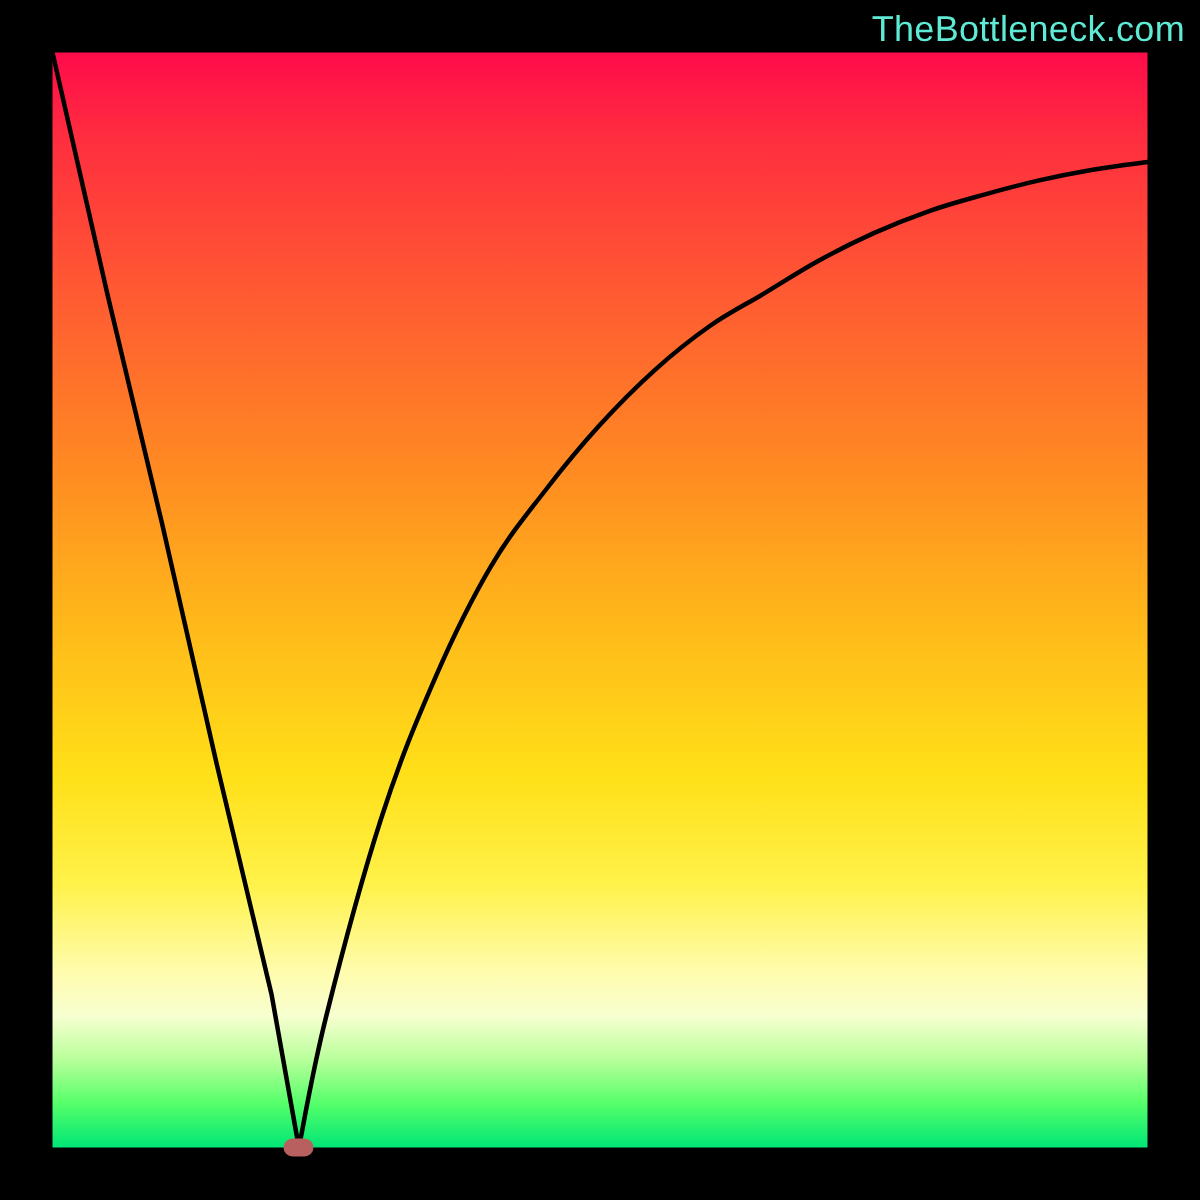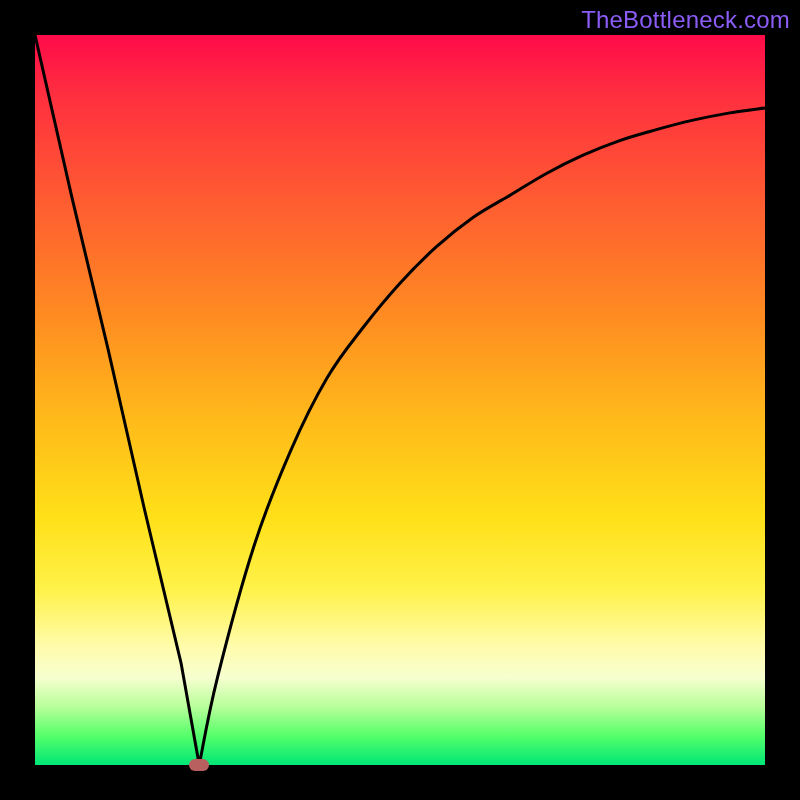--- a/index.html
+++ b/index.html
@@ -37,21 +37,21 @@
       #f7ffd0 88%,
       #b8ff9a 92%,
       #55ff6a 96%,
       #00e676 100%
     );
   }
   .attrib {
     position: absolute;
     top: 6px;
     right: 10px;
-    color: #8b5cf6;
+    color: #5eead4;
     font-size: 24px;
     font-weight: 400;
     letter-spacing: 0.2px;
     user-select: none;
   }
   svg.curve {
     position: absolute;
     left: 0;
     top: 0;
     width: 730px;

